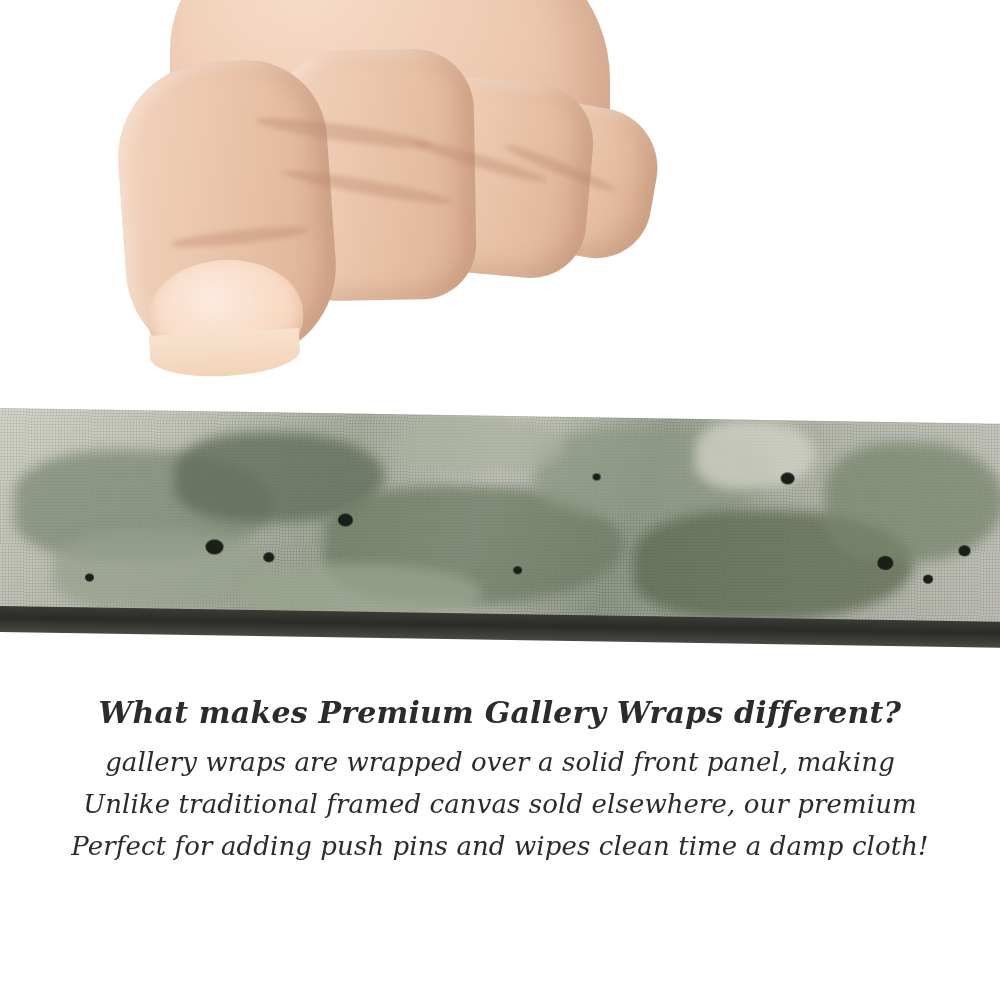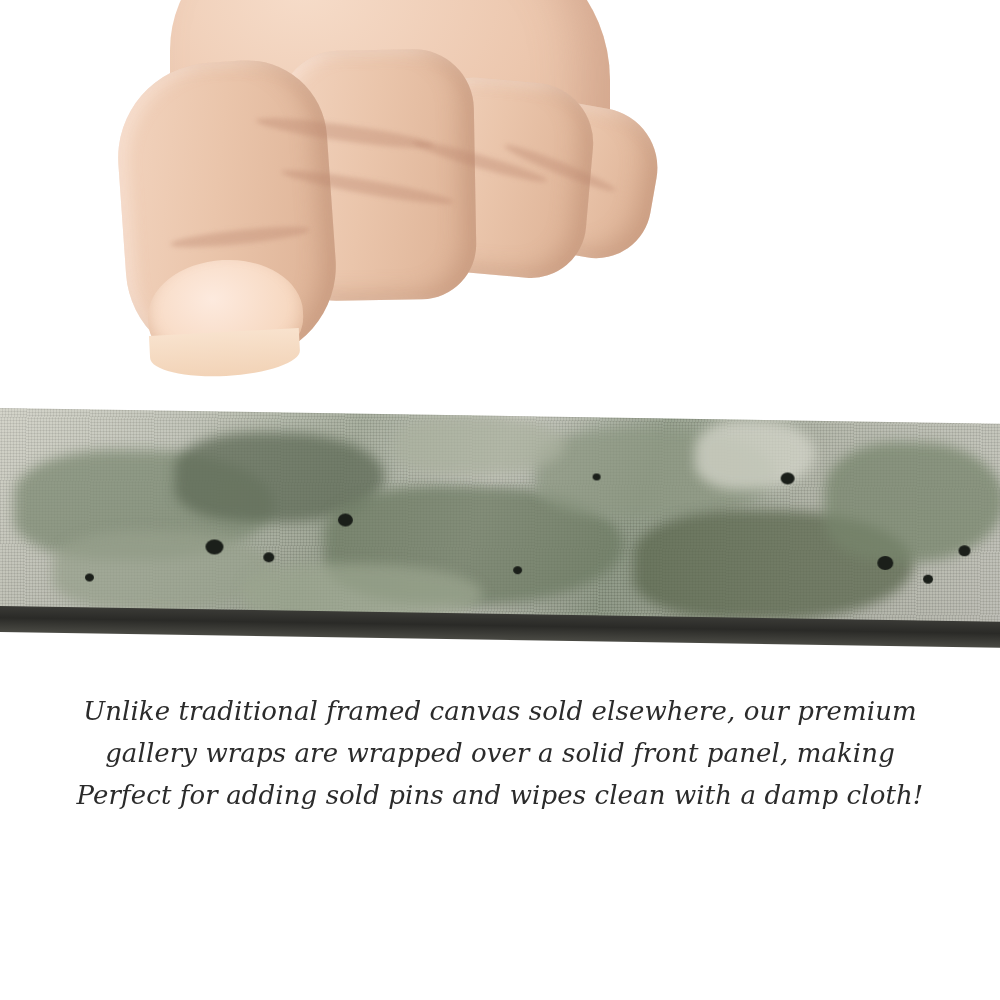--- a/index.html
+++ b/index.html
@@ -211,18 +211,19 @@
       <div class="dark-dot" style="left:884px; top:134px; width:16px; height:14px;"></div>
       <div class="dark-dot" style="left:930px; top:152px; width:10px; height:9px;"></div>
       <div class="dark-dot" style="left:965px; top:122px; width:12px; height:11px;"></div>
       <div class="dark-dot" style="left:92px;  top:164px; width:9px;  height:8px;"></div>
     </div>
     <div class="strip-edge"></div>
 
   </div>
 
   <div class="text-region">
+    <p class="headline">What makes Premium Gallery Wraps different?</p>
+    <p class="body-line">gallery wraps are wrapped over a solid front panel, making</p>
     <p class="body-line">Unlike traditional framed canvas sold elsewhere, our premium</p>
-    <p class="body-line">gallery wraps are wrapped over a solid front panel, making</p>
-    <p class="body-line">Perfect for adding sold pins and wipes clean with a damp cloth!</p>
+    <p class="body-line">Perfect for adding push pins and wipes clean time a damp cloth!</p>
   </div>
 
 </div>
 
 </body></html>

